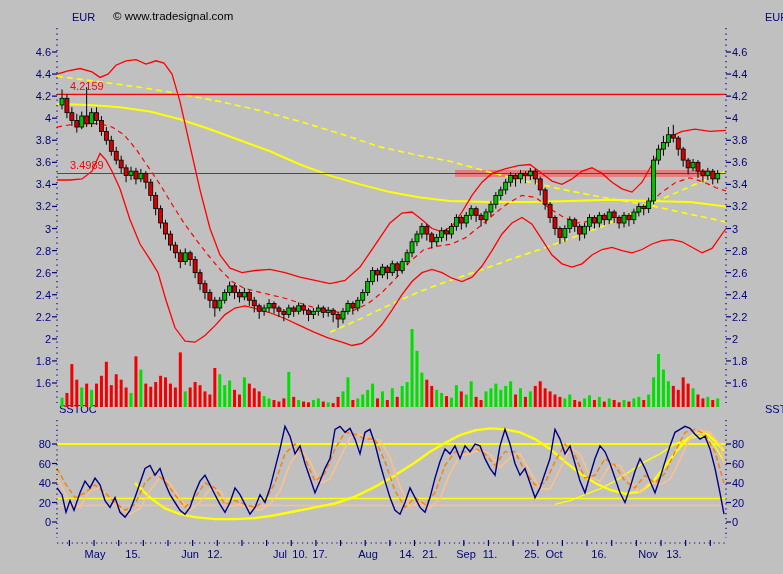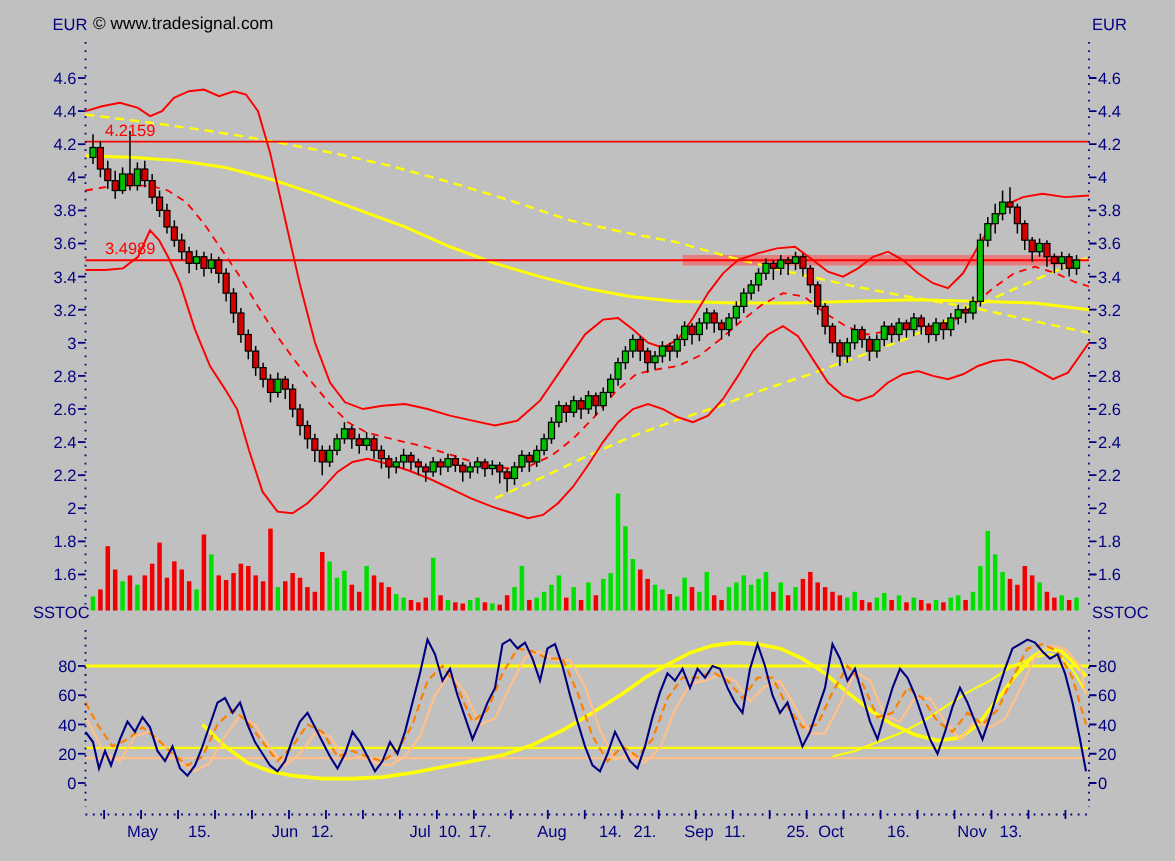--- a/index.html
+++ b/index.html
@@ -1,29 +1,29 @@
 <!DOCTYPE html>
 <html><head>
 <meta charset="utf-8">
 <style>
   html,body{margin:0;padding:0;background:#c0c0c0;}
   .screen{position:relative;width:783px;height:574px;background:#c0c0c0;overflow:hidden;
           font-family:"Liberation Sans",sans-serif;}
-  .lbl{position:absolute;font-size:11px;color:#000080;white-space:nowrap;}
+  .lbl{position:absolute;font-size:11px;color:#000080;white-space:nowrap;margin-left:37px;}
   .copyright{color:#000000;font-size:11.5px;}
   svg{position:absolute;left:0;top:0;}
   svg text{font-family:"Liberation Sans",sans-serif;font-size:11px;fill:#000080;}
   svg text.red{fill:#ff0000;}
 </style>
 </head>
 <body>
 
 <div class="screen">
   <span class="lbl" style="left:35px;top:11px;">EUR</span>
-  <span class="lbl copyright" style="left:62px;top:10px;text-align:center;">© www.tradesignal.com</span>
+  <span class="lbl copyright" style="left:76px;top:10px;text-align:center;">© www.tradesignal.com</span>
   <span class="lbl" style="left:728px;top:11px;">EUR</span>
   <span class="lbl" style="left:22px;top:403px;">SSTOC</span>
   <span class="lbl" style="left:728px;top:403px;">SSTOC</span>
 
   <svg id="svg" width="783" height="574" viewBox="0 0 783 574">
     <g id="g-price">
         <rect x="455" y="169.98436299999997" width="253" height="7" fill="#f26a6a" opacity="0.75"></rect>
         <polyline points="57.0,103.9 90.0,105.0 120.0,107.2 150.0,111.6 180.0,119.3 210.0,129.2 240.0,140.3 270.0,151.3 300.0,164.5 330.0,175.6 360.0,184.4 390.0,192.1 420.0,197.6 450.0,200.9 490.0,202.0 530.0,202.0 570.0,200.9 610.0,199.8 650.0,200.9 690.0,202.0 726.0,206.5" fill="none" stroke="#ffff00" stroke-width="2"></polyline>
         <polyline points="57.0,76.3 100.0,81.8 140.0,87.3 180.0,93.9 220.0,101.6 260.0,110.5 300.0,121.5 340.0,133.6 380.0,146.9 420.0,155.7 450.0,161.2 490.0,172.3 530.0,182.2 570.0,191.0 610.0,198.7 650.0,205.4 690.0,214.2 726.0,221.9" fill="none" stroke="#ffff00" stroke-width="1.6" stroke-dasharray="6 4"></polyline>
         <polyline points="330.0,332.2 360.0,319.0 390.0,304.7 420.0,291.4 450.0,280.4 480.0,270.5 510.0,259.4 540.0,249.5 570.0,238.5 600.0,227.4 630.0,214.2 660.0,199.8 690.0,186.6 726.0,171.2" fill="none" stroke="#ffff00" stroke-width="1.6" stroke-dasharray="6 4"></polyline>

